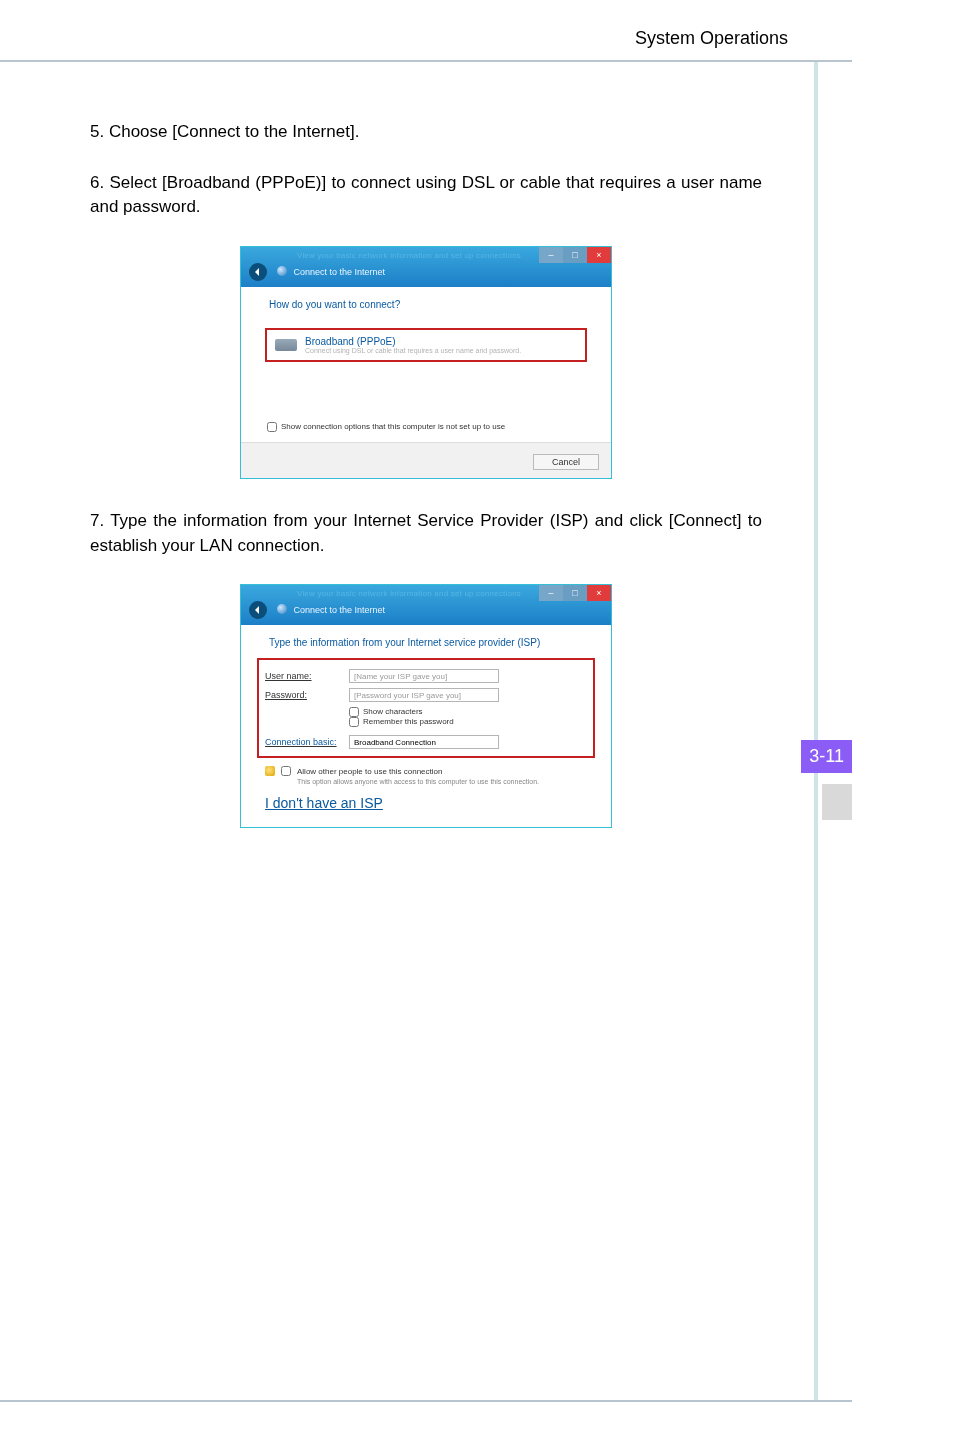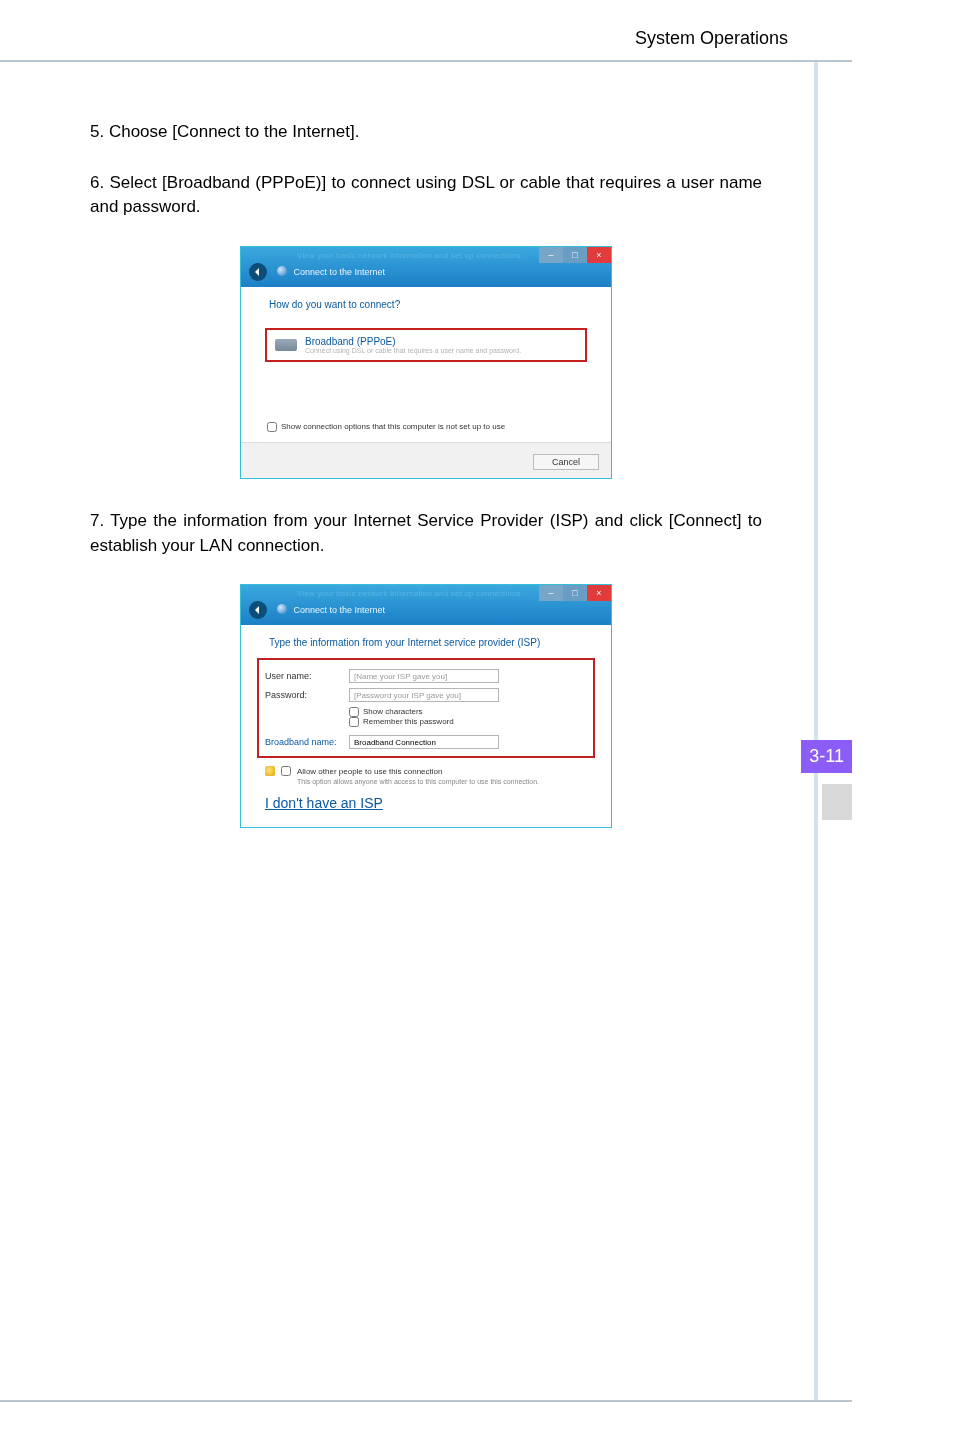--- a/index.html
+++ b/index.html
@@ -29,21 +29,21 @@
   .q{color:#0b5aa0;font-size:10px;margin:2px 0 10px 12px;}
   .opt-box{border:2px solid #c52020;padding:6px 8px;display:flex;align-items:center;gap:8px;margin:18px 8px 60px 8px;}
   .opt-box .modem{width:22px;height:12px;background:linear-gradient(#9ab,#789);border-radius:2px;}
   .opt-box .ttl{color:#0b5aa0;font-size:10px;line-height:1.1;}
   .opt-box .sub{color:#b2b2b2;font-size:7px;}
   .chk{font-size:8px;color:#333;display:flex;align-items:center;gap:4px;margin-left:10px;}
   .chk input{width:10px;height:10px;margin:0;}
   .btnbar{background:#f1f1f1;padding:8px 12px;text-align:right;border-top:1px solid #ddd;}
   .btn{display:inline-block;min-width:48px;padding:2px 8px;font-size:9px;background:#f6f6f6;border:1px solid #bbb;text-align:center;color:#333;}
   .btn-frame{display:inline-block;border:2px solid #c52020;padding:1px;margin-right:6px;}
-  .formrow{display:flex;align-items:center;margin:5px 0;font-size:9px;}
+  .formrow{display:flex;align-items:center;margin:5px 0;font-size:9px;text-decoration:underline;}
   .formrow .lbl{width:84px;color:#333;}
   .formrow .fld{flex:0 0 150px;}
   .formrow input[type=text],.formrow input[type=password]{width:150px;height:14px;font-size:8px;padding:1px 4px;border:1px solid #b5b5b5;box-sizing:border-box;}
   .placeholder-text{color:#9a9a9a;}
   .red-frame{border:2px solid #c52020;padding:4px 6px 2px 6px;margin-bottom:8px;}
   .subchk{font-size:8px;color:#333;display:flex;align-items:flex-start;gap:4px;margin-left:84px;}
   .subchk input{width:10px;height:10px;margin:0;}
   .allow{margin:8px 0 2px 8px;font-size:8px;display:flex;align-items:center;gap:4px;}
   .allow .shield{width:10px;height:10px;background:radial-gradient(circle at 40% 40%,#ffe27a,#e0a400);border-radius:2px;}
   .allow input{width:10px;height:10px;margin:0 2px 0 2px;}
@@ -150,21 +150,21 @@
           </div>
           <label class="subchk">
             <input type="checkbox" style="">
             <span>Show characters</span>
           </label>
           <label class="subchk">
             <input type="checkbox" style="">
             <span>Remember this password</span>
           </label>
           <div class="formrow" style="margin-top:8px">
-            <div class="lbl" style="color:#0b5aa0">Broadband name:</div>
+            <div class="lbl" style="color:#0b5aa0">Connection basic:</div>
             <div class="fld"><input type="text" value="Broadband Connection" style=""></div>
           </div>
         </div>
 
         <div class="allow">
           <span class="shield"></span>
           <input type="checkbox" style="">
           <span>Allow other people to use this connection</span>
         </div>
         <div class="desc">This option allows anyone with access to this computer to use this connection.</div>

